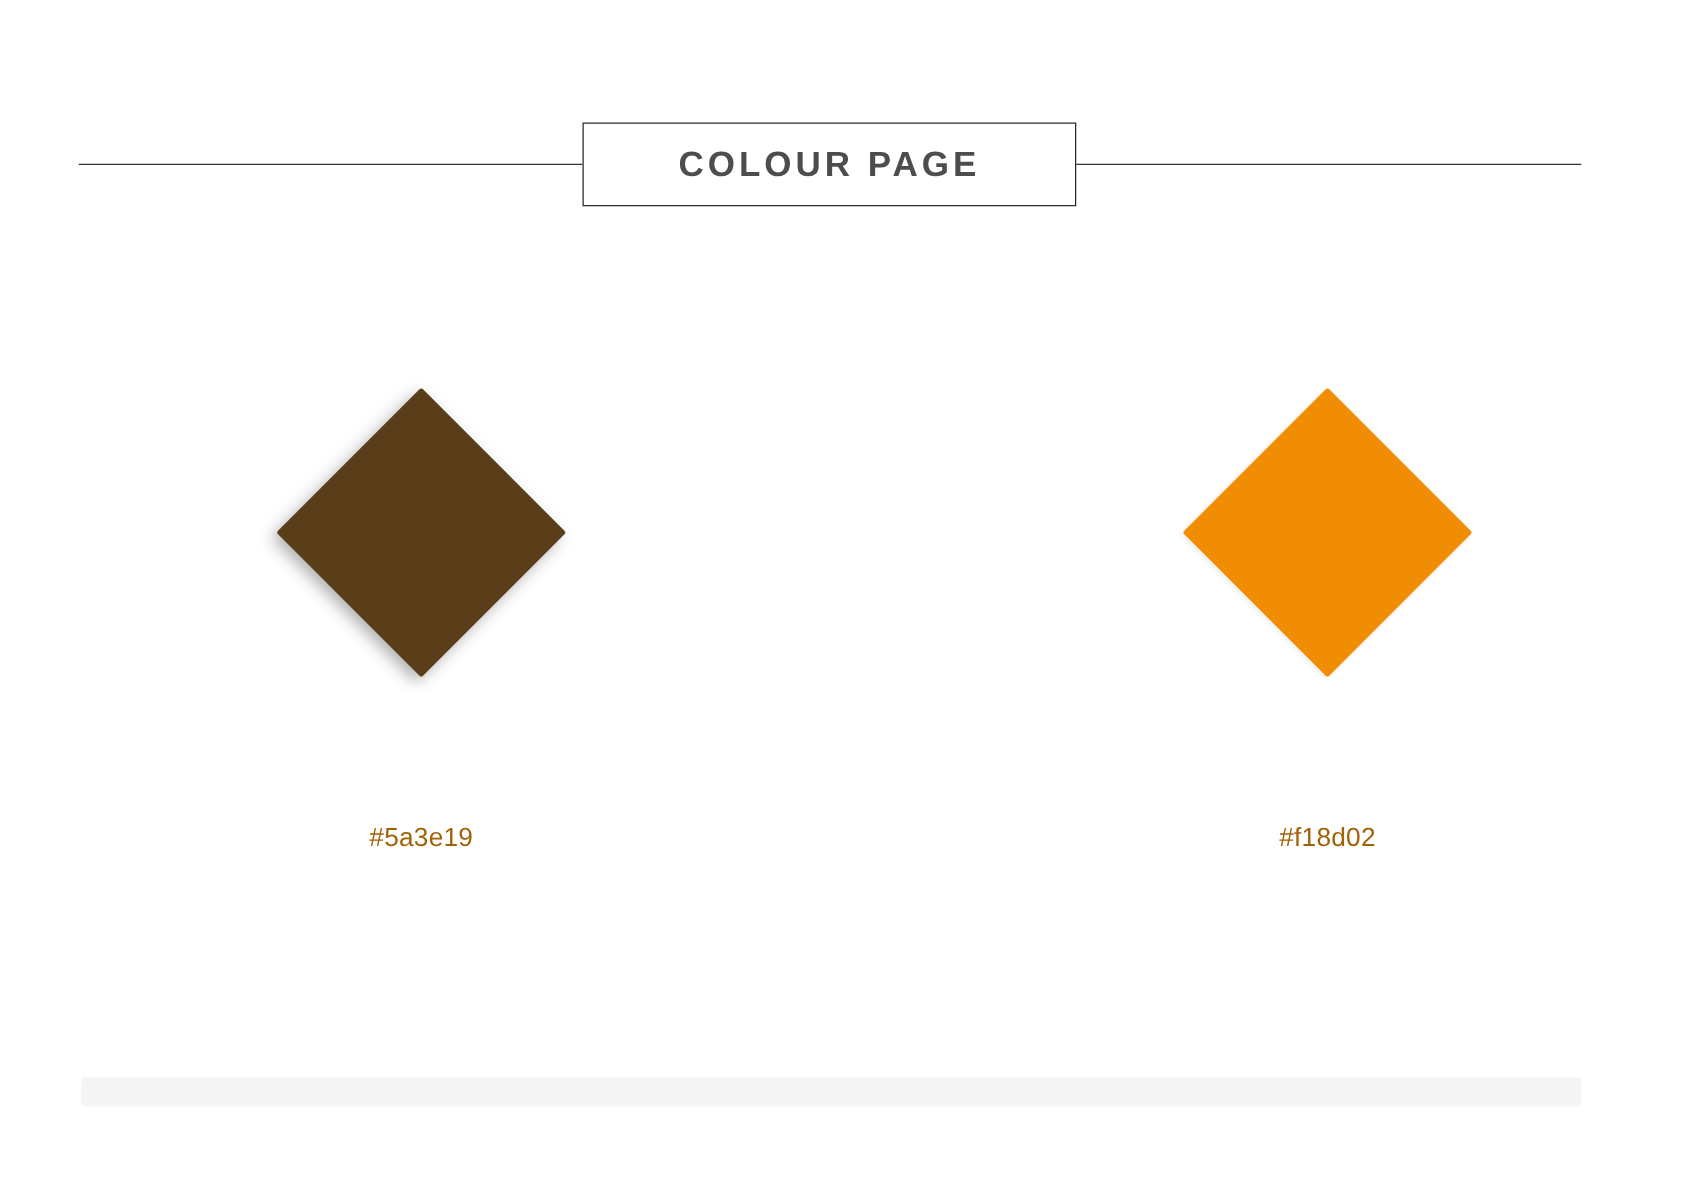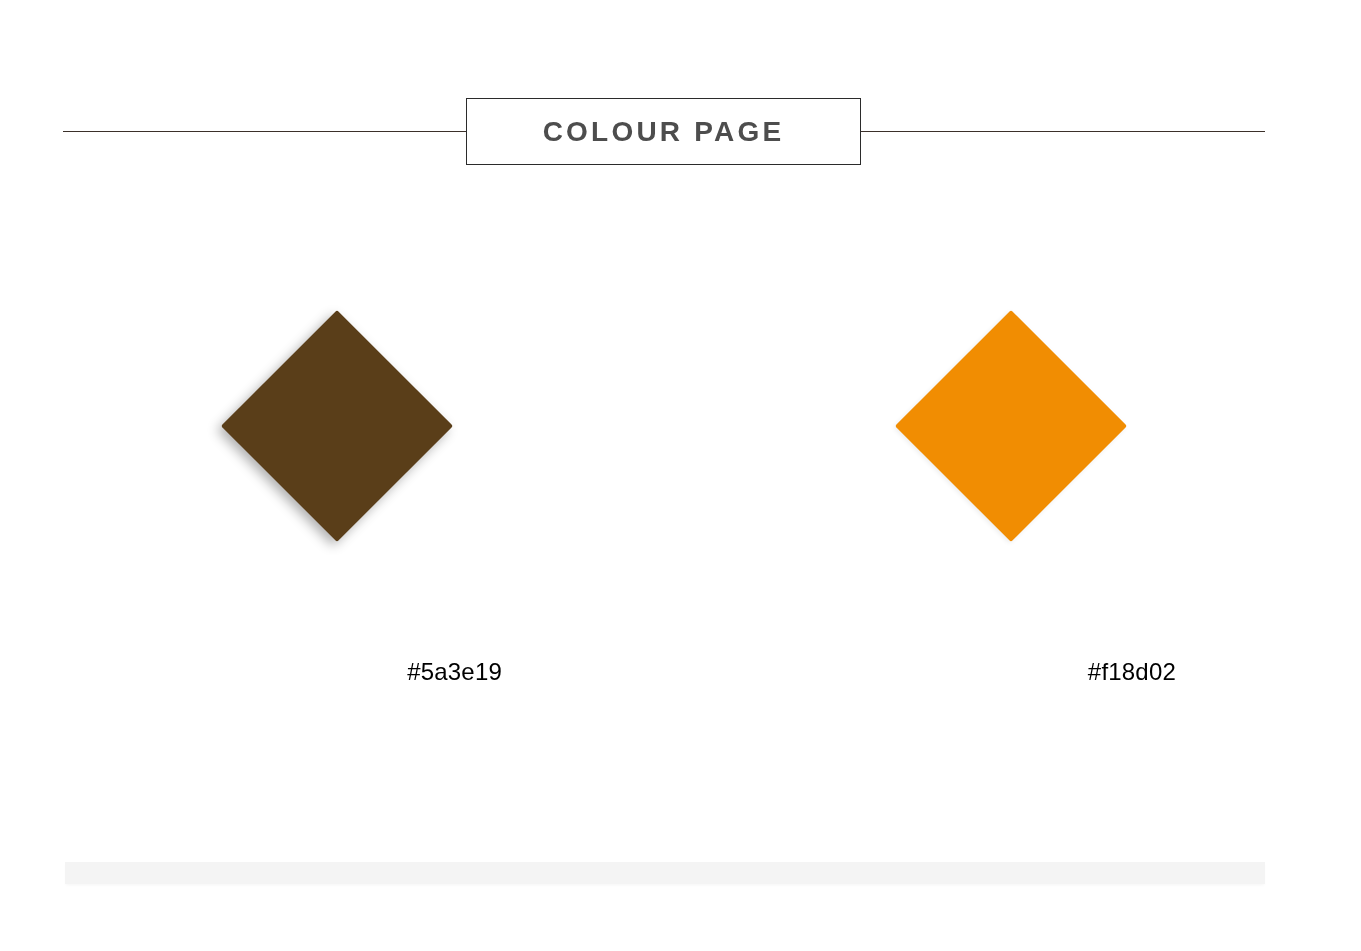--- a/index.html
+++ b/index.html
@@ -87,31 +87,31 @@
   .swatch-diamond {
     width: 100%;
     height: 100%;
     border-radius: 2px;
   }
   .swatch-label {
     position: absolute;
     left: 0;
     top: 330px;
     width: 100%;
-    text-align: right;
-    font-size: 24px;
-    color: #000000;
+    text-align: center;
+    font-size: 21px;
+    color: #a16207;
     letter-spacing: 0.2px;
     line-height: 1;
   }
 
   
   #swatch-0 { left: 172px; }
   #swatch-1 { left: 524px; }
-  #swatch-2 { left: 846px; }
+  #swatch-2 { left: 897px; }
 
   
   #bottom-bar {
     position: absolute;
     left: 65px;
     top: 862px;
     width: 1200px;
     height: 22px;
     background: #f4f4f4;
     box-shadow: 0 2px 3px -1px rgba(0,0,0,0.045);

